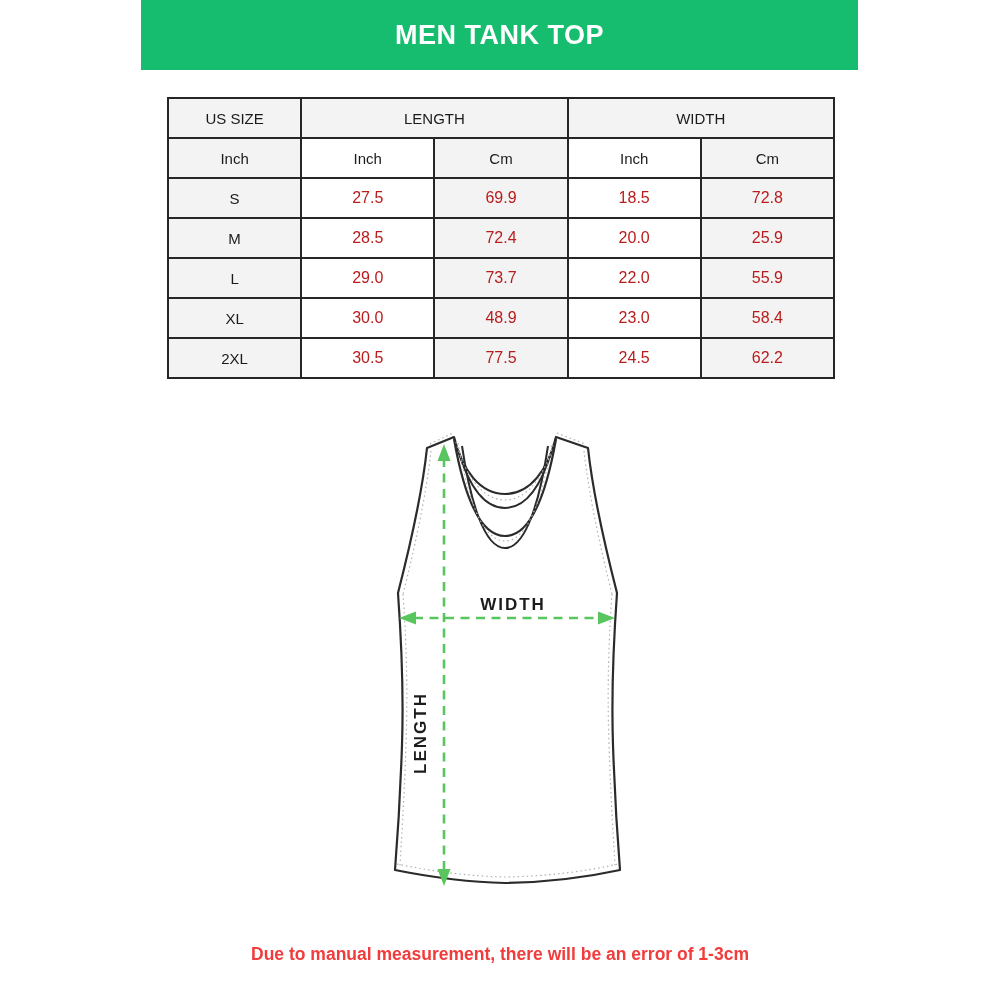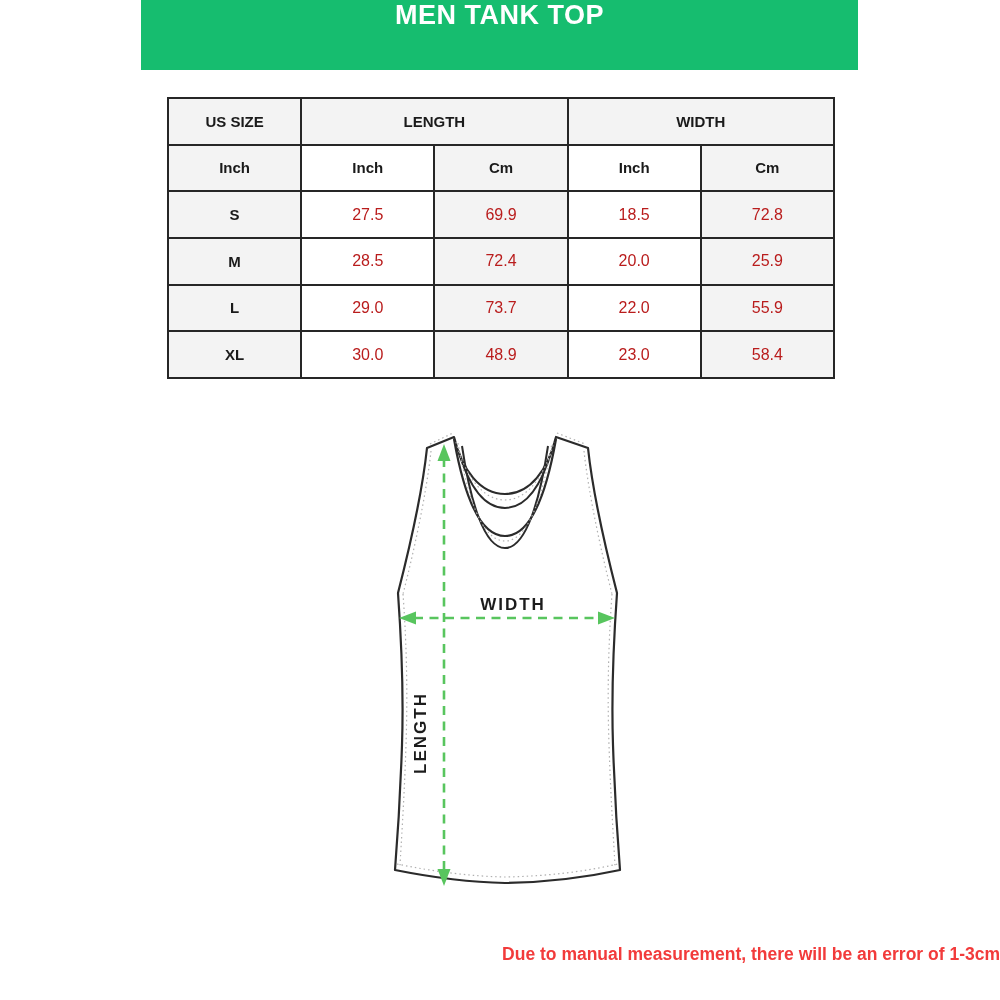--- a/index.html
+++ b/index.html
@@ -1,41 +1,41 @@
 <!DOCTYPE html>
 <html><head>
 <meta charset="utf-8">
 <style>
   html,body{margin:0;padding:0;background:#ffffff;}
   .page{position:relative;width:1000px;height:1000px;background:#ffffff;overflow:hidden;
         font-family:"Liberation Sans", sans-serif;color:#1a1a1a;}
 
   
   .banner{position:absolute;left:141px;top:0;width:717px;height:70px;background:#16bd6f;
-          display:flex;justify-content:center;}
+          display:flex;align-items:center;justify-content:center;}
   .banner h1{margin:0;color:#ffffff;font-size:27px;font-weight:700;letter-spacing:.5px;}
 
   
   table.size{position:absolute;left:167px;top:97px;width:668px;height:282px;
              border-collapse:collapse;table-layout:fixed;background:#ffffff;}
   table.size th, table.size td{border:2px solid #262626;text-align:center;vertical-align:middle;
              height:38px;padding:0;font-size:16px;}
-  table.size th{font-weight:700;font-size:15px;}
+  table.size th{font-weight:400;font-size:15px;}
   table.size td{font-weight:400;color:#b91c1c;}
   .c-gray{background:#f3f3f3;}
   .c-white{background:#ffffff;border-radius:12px;}
 
   
   .diagram{position:absolute;left:370px;top:420px;width:280px;height:480px;}
   .diagram svg{display:block;}
   .svg-label{font-family:"Liberation Sans", sans-serif;font-weight:700;font-size:17px;
              letter-spacing:2px;fill:#1c1c1c;}
 
   
-  .note{position:absolute;left:0;top:944px;width:1000px;text-align:right;
+  .note{position:absolute;left:0;top:944px;width:1000px;text-align:center;
         color:#f23b3b;font-size:17.5px;font-weight:700;}
 </style>
 </head>
 <body>
 
 <div class="page">
 
   <div class="banner">
     <h1>MEN TANK TOP</h1>
   </div>
@@ -74,20 +74,27 @@
       <td class="c-gray">73.7</td>
       <td class="c-white">22.0</td>
       <td class="c-gray">55.9</td>
     </tr>
     <tr>
       <th class="c-gray">XL</th>
       <td class="c-white">30.0</td>
       <td class="c-gray">48.9</td>
       <td class="c-white">23.0</td>
       <td class="c-gray">58.4</td>
+    </tr>
+    <tr>
+      <th class="c-gray">2XL</th>
+      <td class="c-white">30.5</td>
+      <td class="c-gray">77.5</td>
+      <td class="c-white">24.5</td>
+      <td class="c-gray">62.2</td>
     </tr>
   </tbody>
     </table>
 
   <div class="diagram">
     <svg width="280" height="480" viewBox="0 0 280 480">
 
       <path d="M 57 28
            C 52 75, 38 134, 28 173
            C 31 215, 34 265, 32 325

